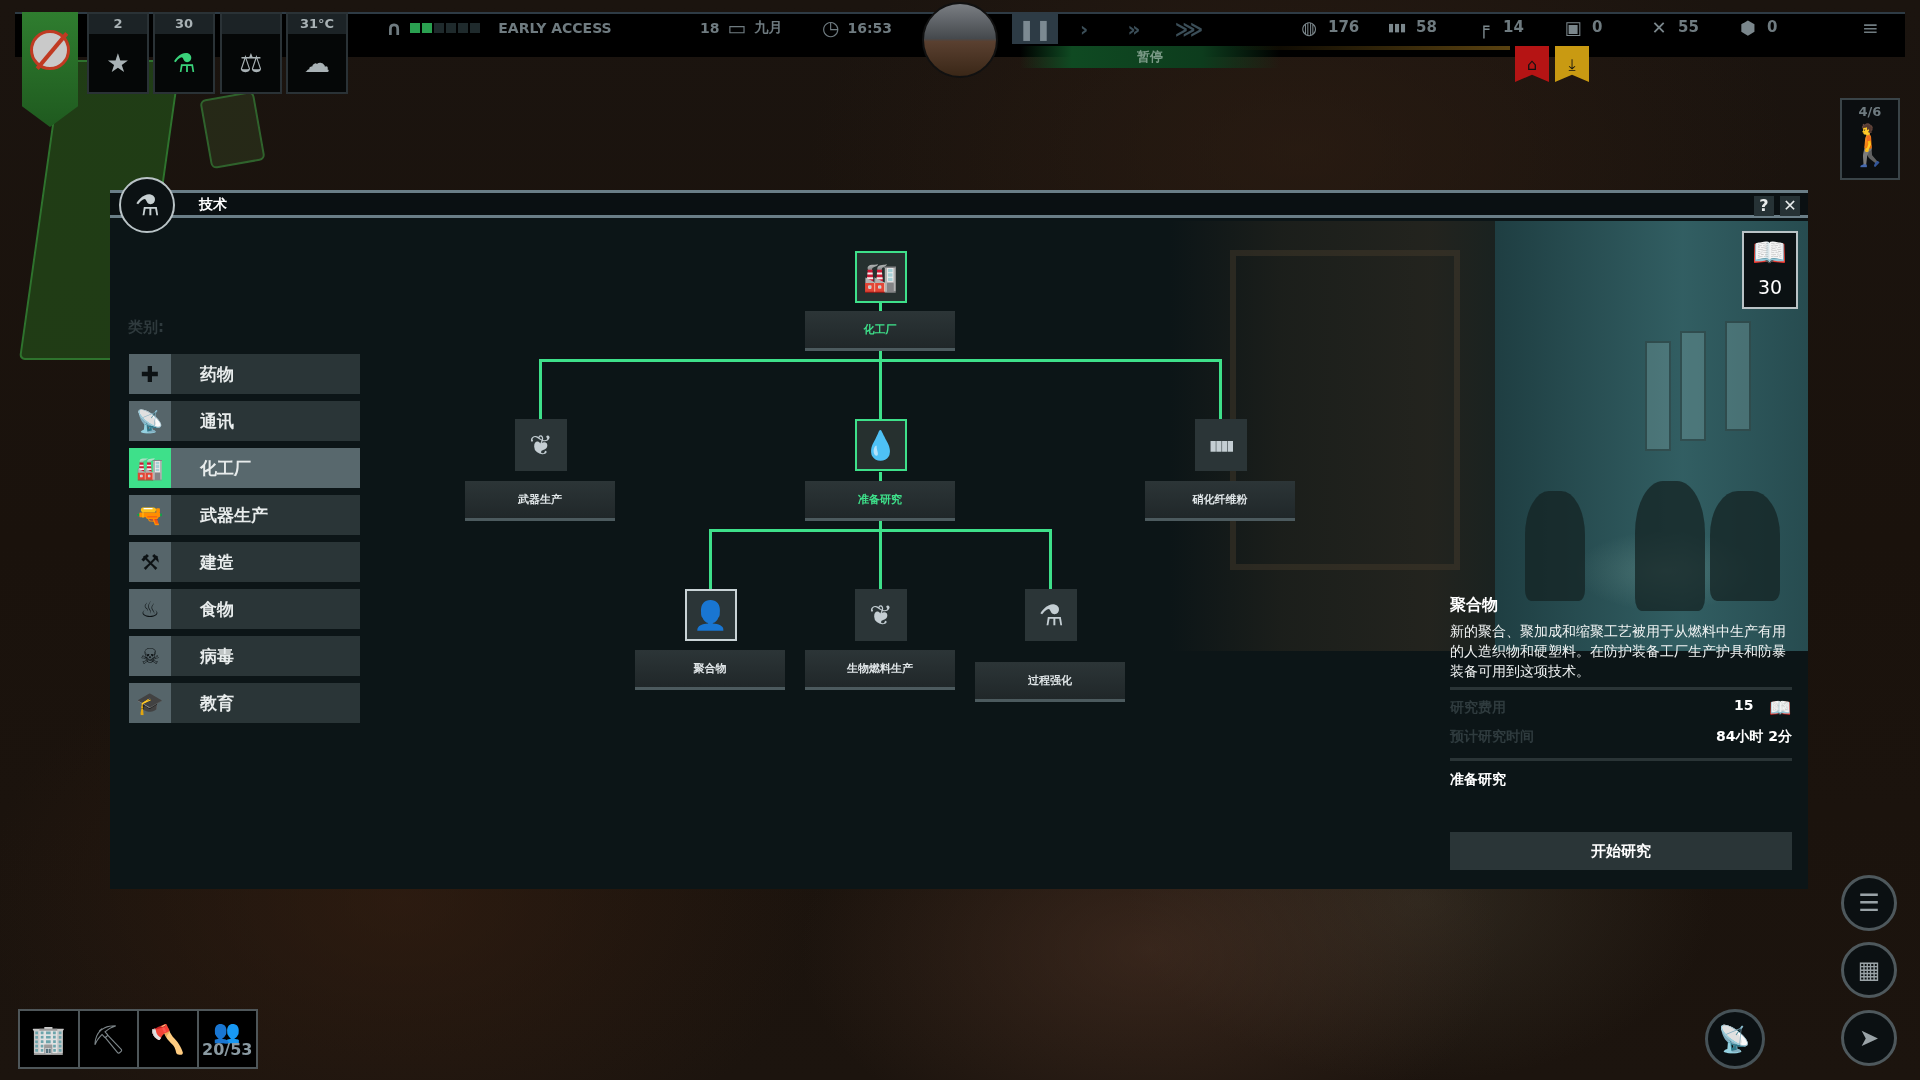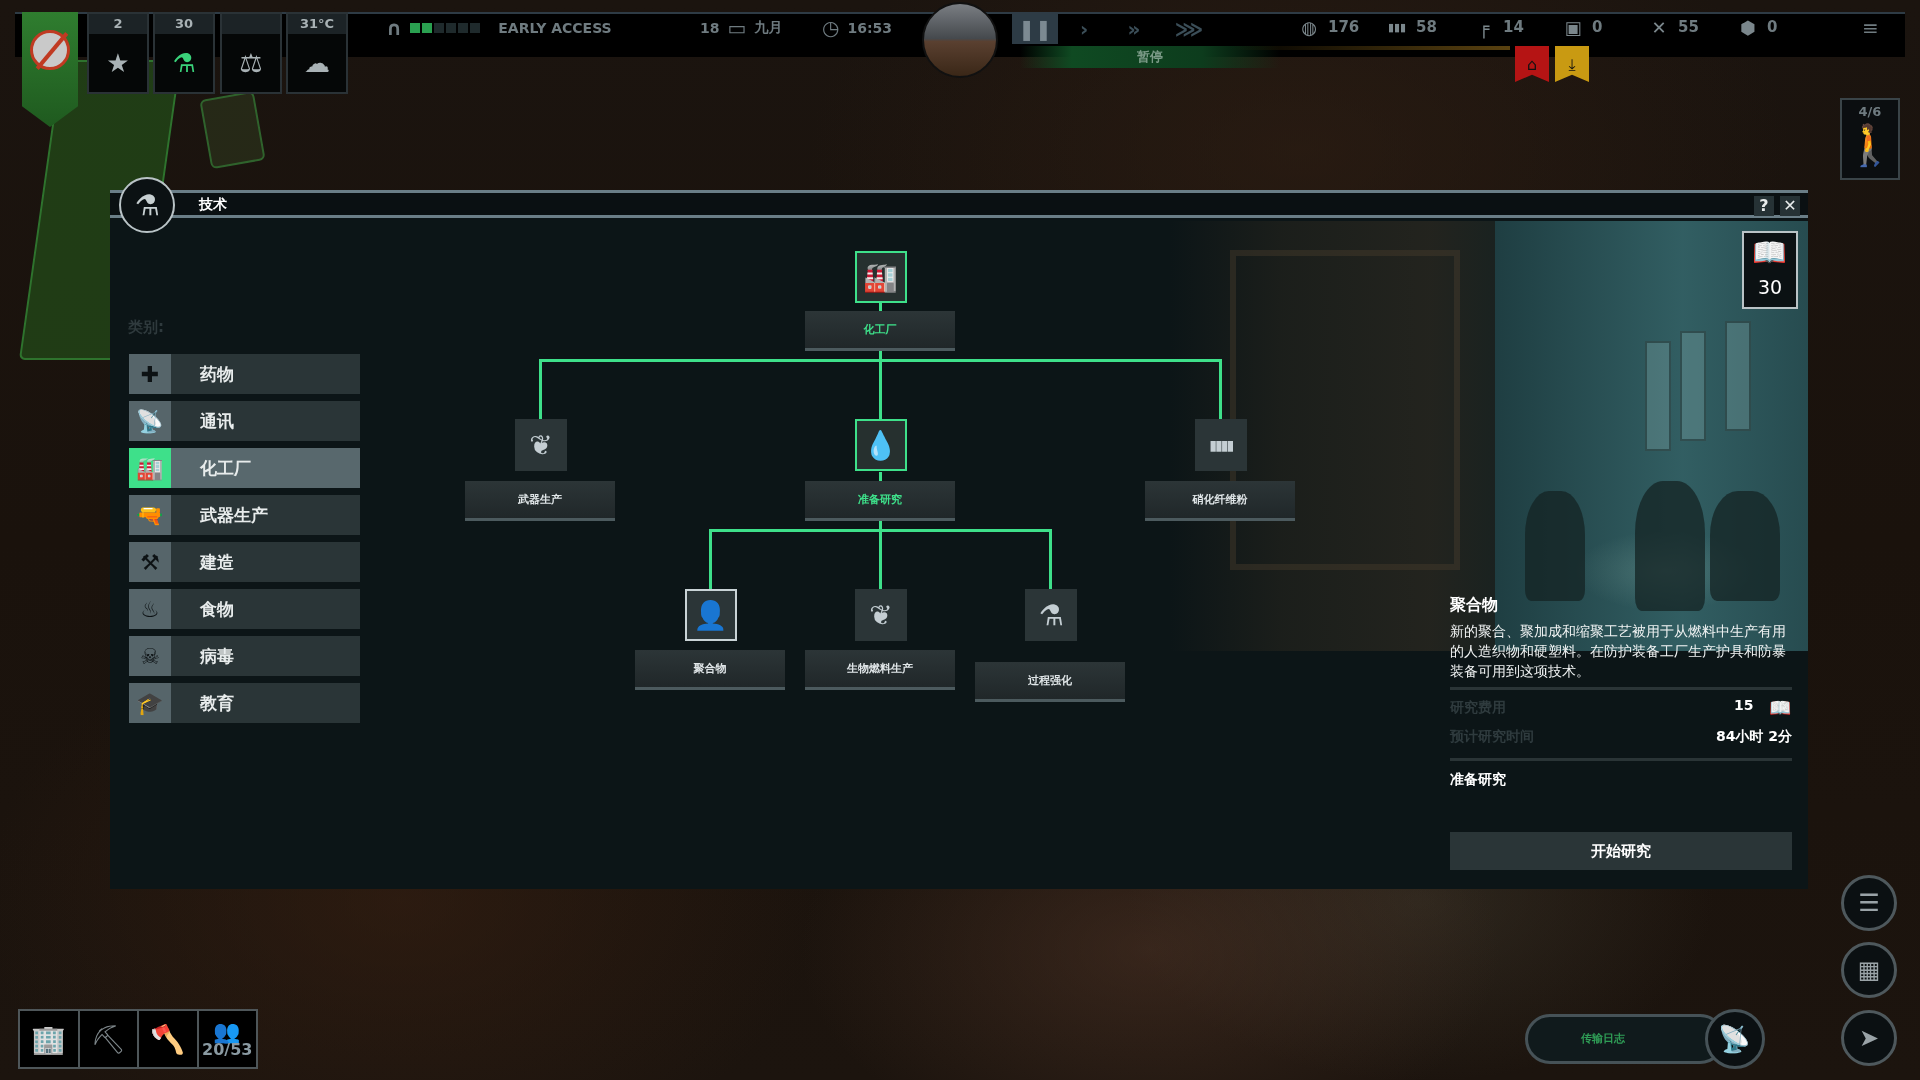--- a/index.html
+++ b/index.html
@@ -299,23 +299,20 @@
       </div>
     <div class="bl-btn">
         <span>🪓</span>
       </div>
     <div class="bl-btn">
         <span style="font-size:22px">👥</span>
         <span class="cnt">20/53</span>
       </div>
   </div>
 
-  <div class="comm">
-      <div class="cl">传输日志</div>
-    </div>
   <div class="comm-btn">
       <span>📡</span>
     </div>
   <div class="rbtn" style="top:875px">
       <span>☰</span>
     </div>
   <div class="rbtn" style="top:942px">
       <span>▦</span>
     </div>
   <div class="rbtn" style="top:1010px">

